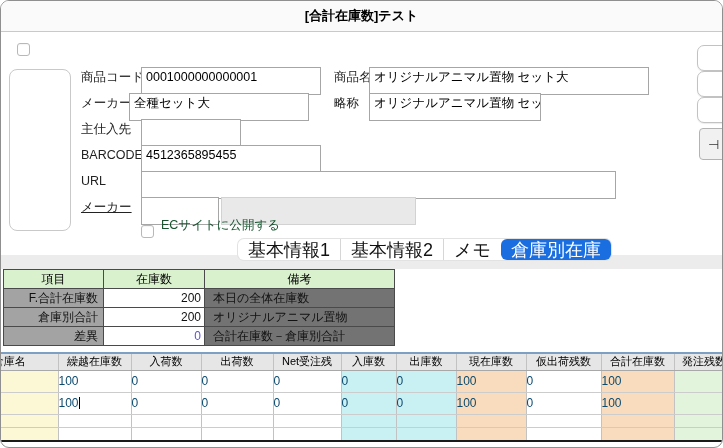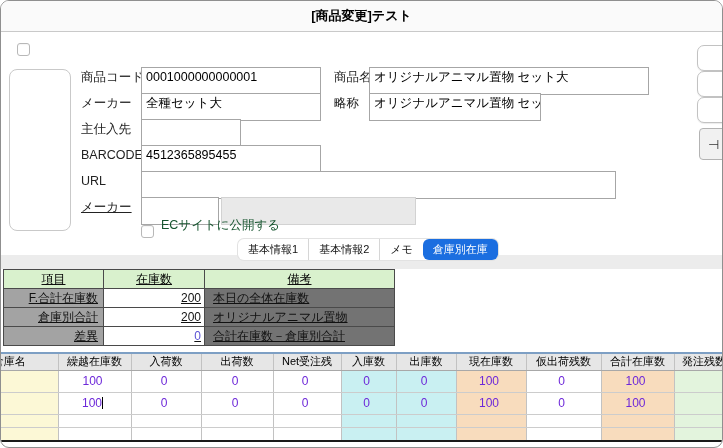--- a/index.html
+++ b/index.html
@@ -32,72 +32,72 @@
     border-radius:7px;box-shadow:0 1px 1px rgba(0,0,0,0.08);
   }
   .smallbtn{
     position:absolute;left:698px;top:127px;width:28px;height:30px;background:#f1f1f1;
     border:1px solid #b3b3b3;border-radius:4px;display:flex;align-items:center;justify-content:center;
     font-size:13px;color:#333;
   }
   .grayband{position:absolute;left:0;top:254px;width:723px;height:14px;background:#ececec;}
   .tabbar{
     position:absolute;left:237px;top:238px;height:21px;display:flex;align-items:stretch;
-    background:#fff;border-radius:6px;box-shadow:0 0 0 1px #e2e2e2;font-size:11px;z-index:3;
+    background:#fff;border-radius:6px;box-shadow:0 0 0 1px #e2e2e2;font-size:18px;z-index:3;
   }
   .tabseg{display:flex;align-items:center;padding:0 10px;color:#111;white-space:nowrap;}
   .tabseg.sep{border-right:1px solid #d6d6d6;}
   .tabseg.active{background:#1b6ee0;color:#fff;border-radius:6px;}
   
-  .sumtab{position:absolute;left:2px;top:268px;border-collapse:collapse;table-layout:fixed;font-size:12px;z-index:2;text-decoration:underline;}
+  .sumtab{position:absolute;left:2px;top:268px;border-collapse:collapse;table-layout:fixed;font-size:12px;z-index:2;}
   .sumtab td{border:1px solid #4a4a4a;height:19px;padding:0;box-sizing:border-box;white-space:nowrap;overflow:hidden;}
   .sumtab .hd{background:#d9f1cd;text-align:center;color:#000;}
   .sumtab .item{background:#a3a3a3;text-align:right;padding-right:5px;}
   .sumtab .qty{text-align:right;padding-right:3px;background:#fff;}
   .sumtab .note{text-align:left;padding-left:8px;background:#737373;}
   .sumtab .diffval{color:#5a52d5;}
   
   .stockwrap{
     position:absolute;left:0;top:351px;width:723px;height:90px;overflow:hidden;box-sizing:border-box;
     border-top:2px solid #7d9fc4;border-bottom:2px solid #1a1a1a;background:#fff;
   }
   .stocktab{margin-left:-40px;width:773px;table-layout:fixed;border-collapse:collapse;font-size:12px;}
   .stocktab td{box-sizing:border-box;border-right:1px solid #c2c2c2;border-bottom:1px solid #cccccc;
     padding:0 4px 0 0;white-space:nowrap;overflow:hidden;}
   .stocktab .hrow td{height:16px;background:#e6e6e6;font-size:11px;text-align:center;color:#000;
     border-bottom:1px solid #a8a8a8;padding:0;}
-  .stocktab .drow td{height:22px;text-align:center;color:#6d28d9;}
+  .stocktab .drow td{height:22px;text-align:left;color:#0c4a6e;}
   .stocktab .erow td{height:13px;}
   .c-yellow{background:#fcf8d6;}
   .c-cyan{background:#c9f0f2;}
   .c-orange{background:#f8dcbd;}
   .c-green{background:#e3f4dd;}
   .caret{display:inline-block;width:1px;height:12px;background:#000;vertical-align:-2px;}
 </style>
 </head>
 <body>
 
 <div class="window">
 
   <div class="titlebar">
-    <span>[商品変更]テスト</span>
+    <span>[合計在庫数]テスト</span>
   </div>
 
   <span class="chkbox" style="left:16px;top:42px;"></span>
   <span class="lbl" style="left:35px;top:38px;margin-top:48px;">廃盤</span>
 
   <div class="imagebox"></div>
 
   <span class="lbl" style="left:80px;top:66px;">商品コード</span>
   <div class="inp" style="left:140px;top:66px;width:180px;">0001000000000001</div>
   <span class="lbl" style="left:333px;top:66px;">商品名</span>
   <div class="inp" style="left:368px;top:66px;width:280px;">オリジナルアニマル置物 セット大</div>
 
   <span class="lbl" style="left:80px;top:92px;">メーカー</span>
-  <div class="inp" style="left:140px;top:92px;width:180px;">全種セット大</div>
+  <div class="inp" style="left:128px;top:92px;width:180px;">全種セット大</div>
   <span class="lbl" style="left:333px;top:92px;">略称</span>
   <div class="inp" style="left:368px;top:92px;width:172px;">オリジナルアニマル置物 セッ</div>
 
   <span class="lbl" style="left:80px;top:118px;">主仕入先</span>
   <div class="inp" style="left:140px;top:118px;width:100px;"></div>
 
   <span class="lbl" style="left:80px;top:144px;">BARCODE</span>
   <div class="inp" style="left:140px;top:144px;width:180px;">4512365895455</div>
 
   <span class="lbl" style="left:80px;top:170px;">URL</span>

